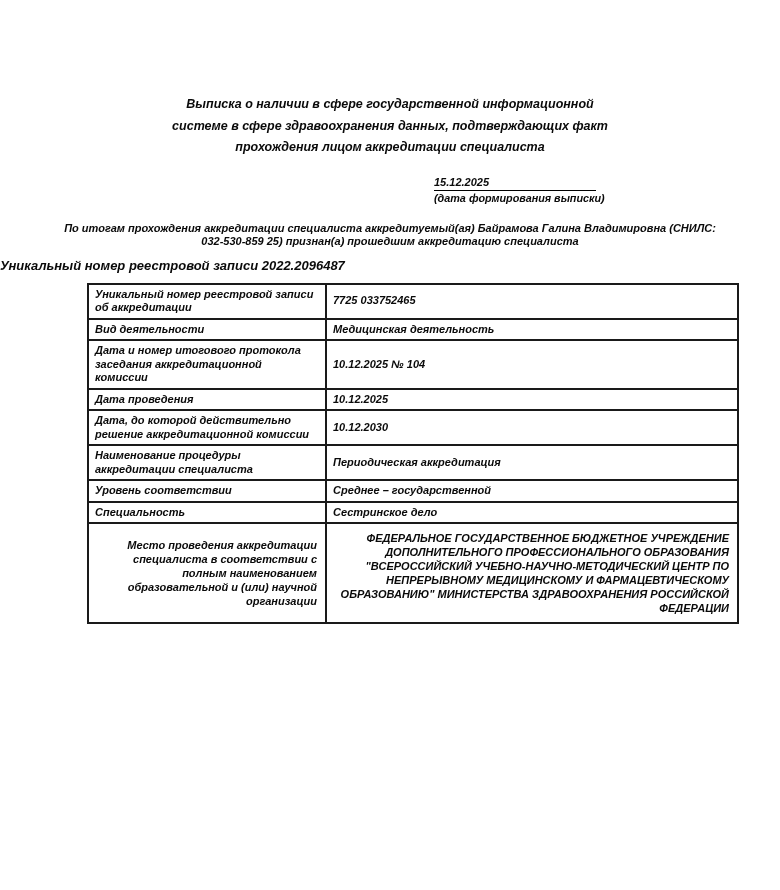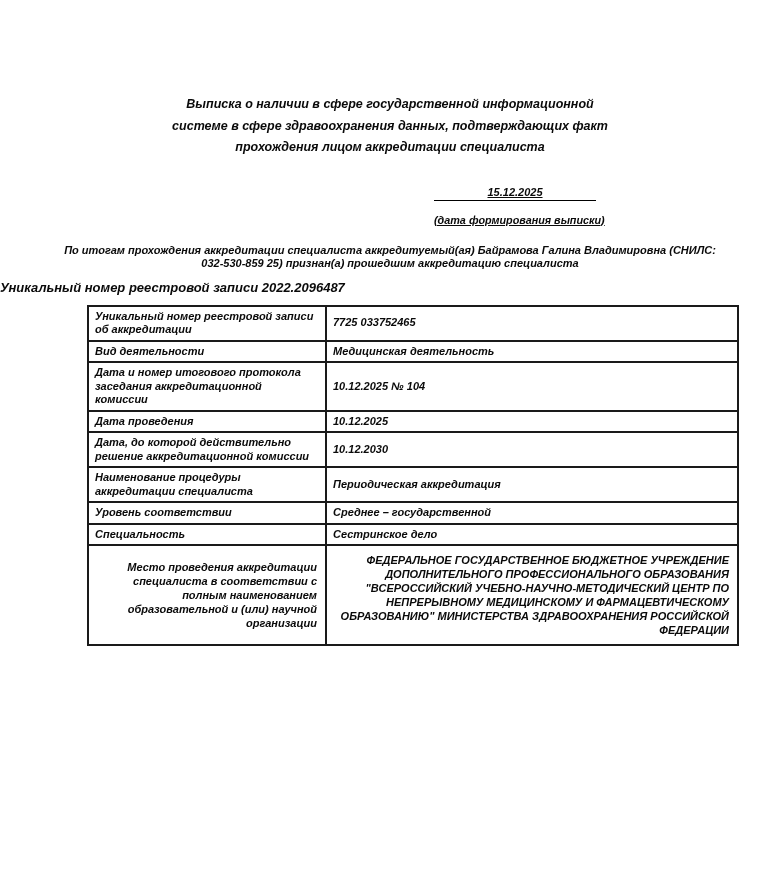--- a/index.html
+++ b/index.html
@@ -18,33 +18,32 @@
   .doc-title {
     padding-top: 94px;
     text-align: center;
     font-size: 12.5px;
     line-height: 21.5px;
     color: #0a0a0a;
   }
   .date-block {
     width: 162px;
     margin-left: 434px;
-    margin-top: 27px;
-    text-align: center;
+    margin-top: 17px;
+    text-align: left;
     font-size: 11px;
-    text-decoration: underline;
   }
   .date-value {
     display: block;
     padding-bottom: 2px;
     border-bottom: 1.6px solid #000;
   }
   .date-caption {
     display: block;
-    padding-top: 13px;
+    padding-top: 1px;
     font-size: 10.8px;
     white-space: nowrap;
   }
   .summary {
     margin: 18px auto 0;
     max-width: 656px;
     text-align: center;
     font-size: 11px;
     line-height: 13px;
   }

